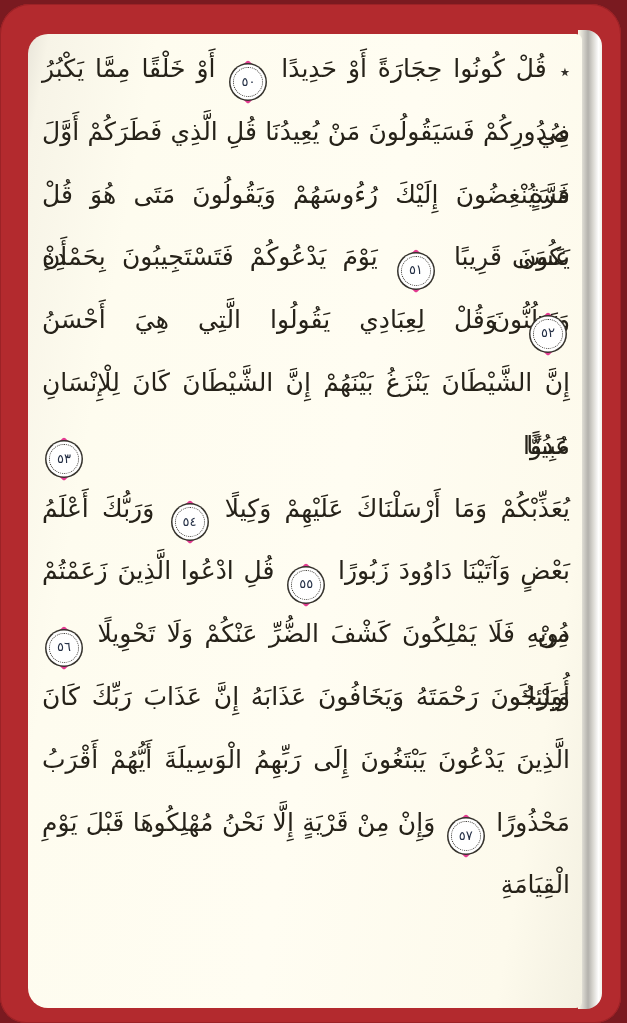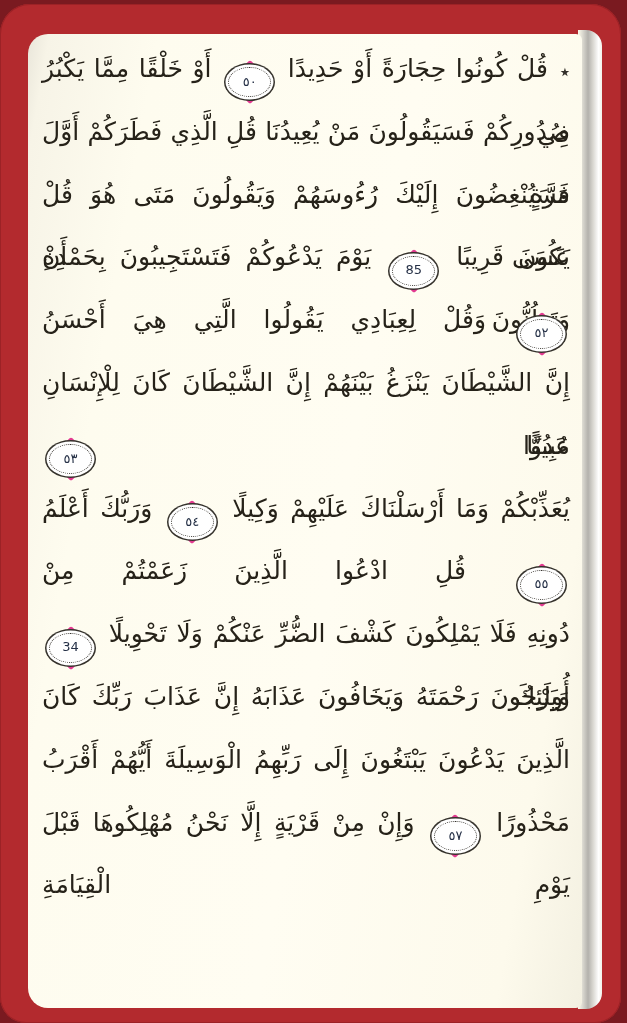--- a/index.html
+++ b/index.html
@@ -57,21 +57,21 @@
     font-size:19px;
     color:#33302a;
     vertical-align:-1px;
     margin-left:2px;
   }
 
   
   .vm{
     position:relative;
     display:inline-flex;
-    width:43px;height:30px;
+    width:30px;height:30px;
     margin:0 7px;
     vertical-align:-9px;
   }
   .vm::before,.vm::after{
     content:"";
     position:absolute;left:50%;
     width:10px;height:10px;
     background:var(--pink,#e23a90);
     transform:translateX(-50%) rotate(45deg);
     border-radius:2px;
@@ -97,37 +97,37 @@
   <div class="frame">
     <div class="page-stack"></div>
     <div class="page">
       <div class="text-block" lang="ar" dir="rtl" id="lines-container">
           <div class="line"><span class="star">٭</span> <span>قُلْ كُونُوا حِجَارَةً أَوْ حَدِيدًا</span> <span class="vm">
               <span class="ring">٥٠</span>
             </span> <span>أَوْ خَلْقًا مِمَّا يَكْبُرُ فِي</span></div>
           <div class="line"><span>صُدُورِكُمْ فَسَيَقُولُونَ مَنْ يُعِيدُنَا قُلِ الَّذِي فَطَرَكُمْ أَوَّلَ مَرَّةٍ</span></div>
           <div class="line"><span>فَسَيُنْغِضُونَ إِلَيْكَ رُءُوسَهُمْ وَيَقُولُونَ مَتَى هُوَ قُلْ عَسَى أَنْ</span></div>
           <div class="line"><span>يَكُونَ قَرِيبًا</span> <span class="vm">
-              <span class="ring">85</span>
+              <span class="ring">٥١</span>
             </span> <span>يَوْمَ يَدْعُوكُمْ فَتَسْتَجِيبُونَ بِحَمْدِهِ وَتَظُنُّونَ</span></div>
           <div class="line"> <span class="vm">
               <span class="ring">٥٢</span>
             </span> <span>وَقُلْ لِعِبَادِي يَقُولُوا الَّتِي هِيَ أَحْسَنُ</span></div>
           <div class="line"><span>إِنَّ الشَّيْطَانَ يَنْزَغُ بَيْنَهُمْ إِنَّ الشَّيْطَانَ كَانَ لِلْإِنْسَانِ عَدُوًّا</span></div>
           <div class="line"><span>مُبِينًا</span> <span class="vm">
               <span class="ring">٥٣</span>
             </span> </div>
           <div class="line"><span>يُعَذِّبْكُمْ وَمَا أَرْسَلْنَاكَ عَلَيْهِمْ وَكِيلًا</span> <span class="vm">
               <span class="ring">٥٤</span>
             </span> <span>وَرَبُّكَ أَعْلَمُ</span></div>
-          <div class="line"> <span class="vm">
+          <div class="line"><span>بَعْضٍ وَآتَيْنَا دَاوُودَ زَبُورًا</span> <span class="vm">
               <span class="ring">٥٥</span>
             </span> <span>قُلِ ادْعُوا الَّذِينَ زَعَمْتُمْ مِنْ</span></div>
           <div class="line"><span>دُونِهِ فَلَا يَمْلِكُونَ كَشْفَ الضُّرِّ عَنْكُمْ وَلَا تَحْوِيلًا</span> <span class="vm">
-              <span class="ring">34</span>
+              <span class="ring">٥٦</span>
             </span> <span>أُولَئِكَ</span></div>
           <div class="line"><span>وَيَرْجُونَ رَحْمَتَهُ وَيَخَافُونَ عَذَابَهُ إِنَّ عَذَابَ رَبِّكَ كَانَ</span></div>
           <div class="line"><span>الَّذِينَ يَدْعُونَ يَبْتَغُونَ إِلَى رَبِّهِمُ الْوَسِيلَةَ أَيُّهُمْ أَقْرَبُ</span></div>
           <div class="line"><span>مَحْذُورًا</span> <span class="vm">
               <span class="ring">٥٧</span>
             </span> <span>وَإِنْ مِنْ قَرْيَةٍ إِلَّا نَحْنُ مُهْلِكُوهَا قَبْلَ يَوْمِ الْقِيَامَةِ</span></div>
         </div>
     </div>
   </div>
 </div>

